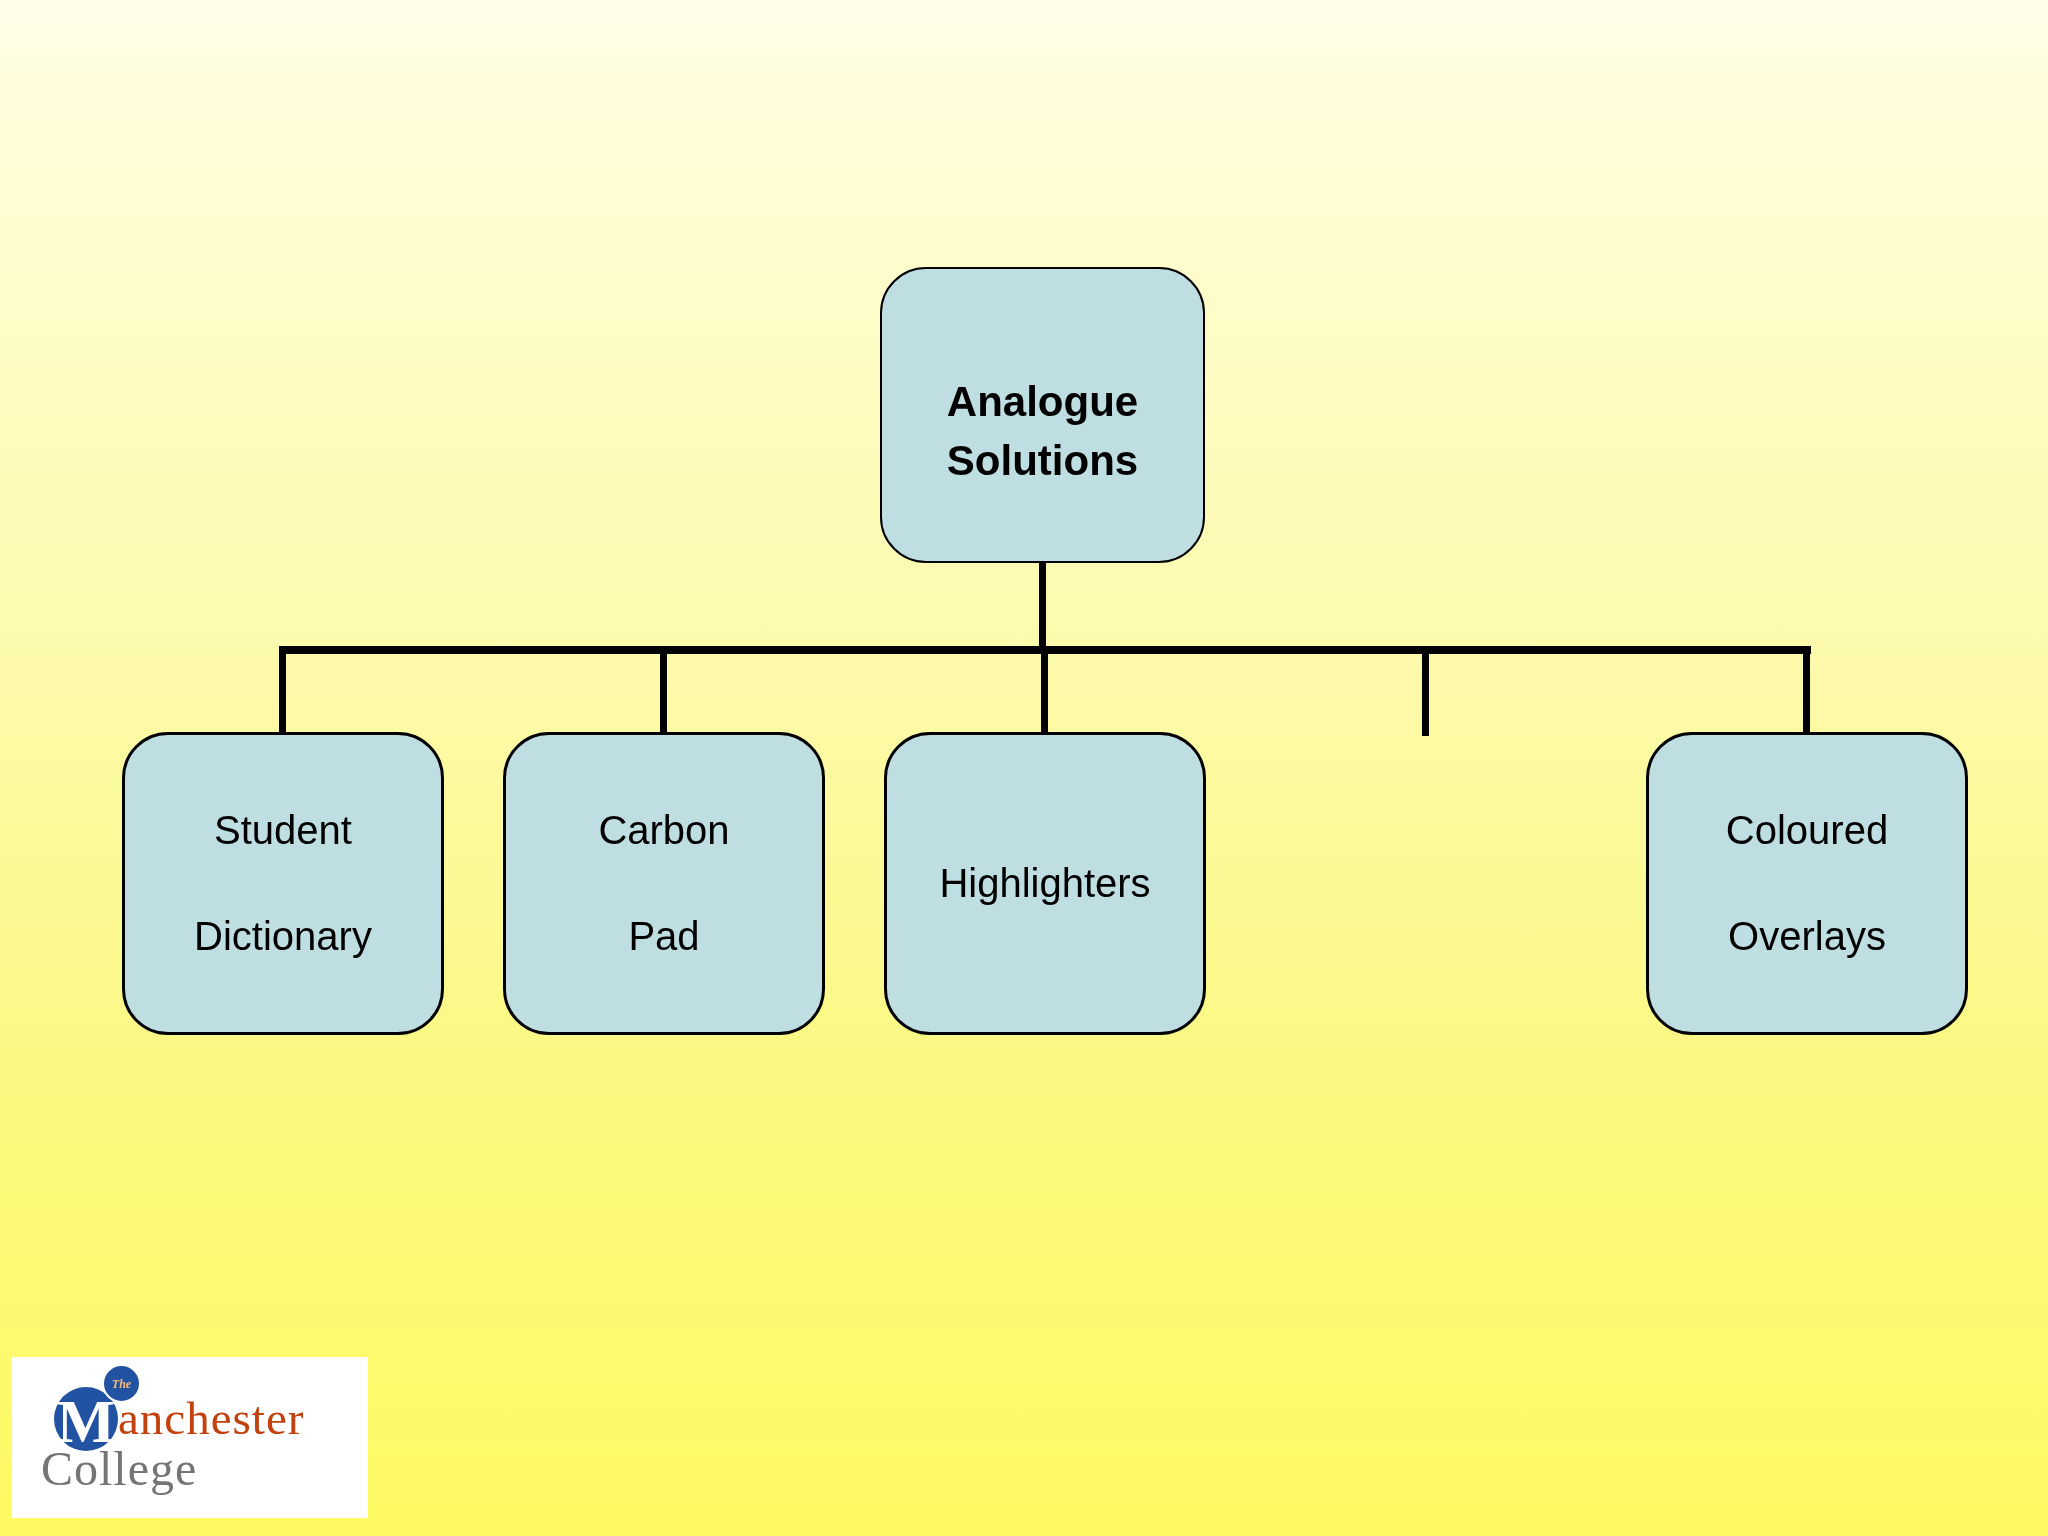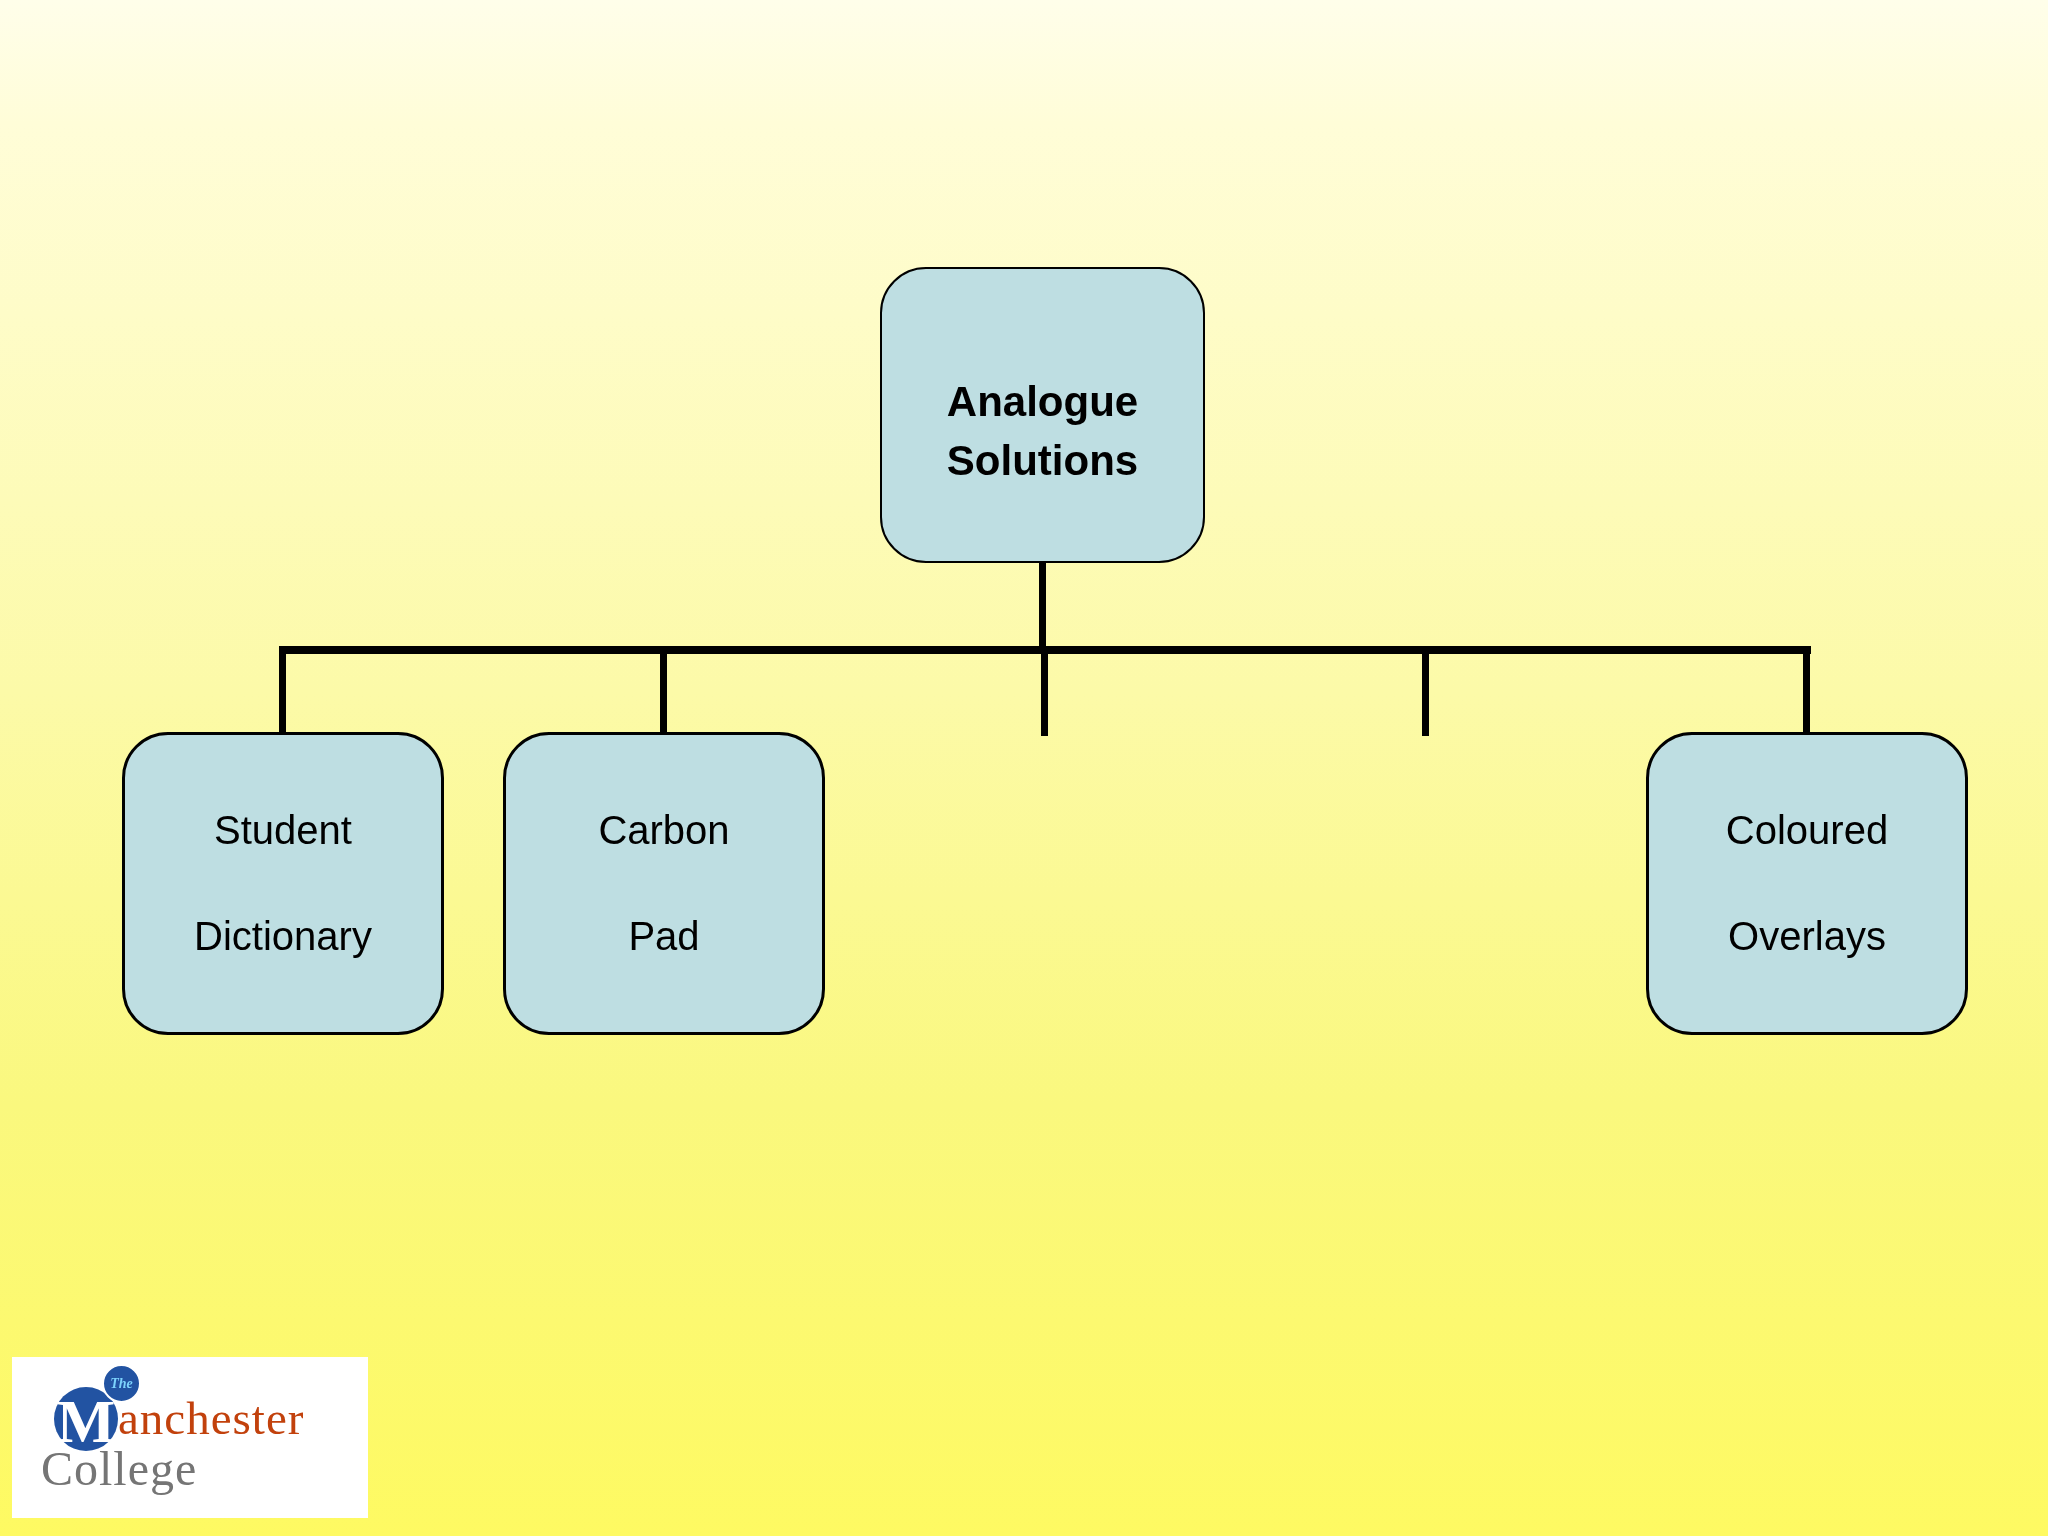--- a/index.html
+++ b/index.html
@@ -112,25 +112,25 @@
     height: 39px;
     border-radius: 50%;
     background: #2253a2;
     border: 2px solid #ffffff;
     box-sizing: border-box;
     display: flex;
     align-items: center;
     justify-content: center;
   }
   .logo-the {
-    color: #7dd3fc;
+    color: #fdba74;
     font-family: "Liberation Serif", serif;
     font-style: italic;
     font-weight: bold;
-    font-size: 14px;
+    font-size: 12px;
     line-height: 1;
   }
   .logo-anchester {
     position: absolute;
     left: 106px;
     top: 38px;
     font-family: "Liberation Serif", serif;
     font-size: 47px;
     line-height: 1;
     color: #c2410c;
@@ -164,20 +164,21 @@
 Solutions</div>
 
   <div class="node child" style="left:122px">Student
 
 Dictionary</div>
 
   <div class="node child" style="left:503px">Carbon
 
 Pad</div>
 
+  <div class="node child" style="left:884px">Highlighters</div>
 
 
   <div class="node child" style="left:1646px">Coloured
 
 Overlays</div>
 
   <div class="logo">
     <div class="logo-circle-big">
       <span class="logo-m">M</span>
     </div>

